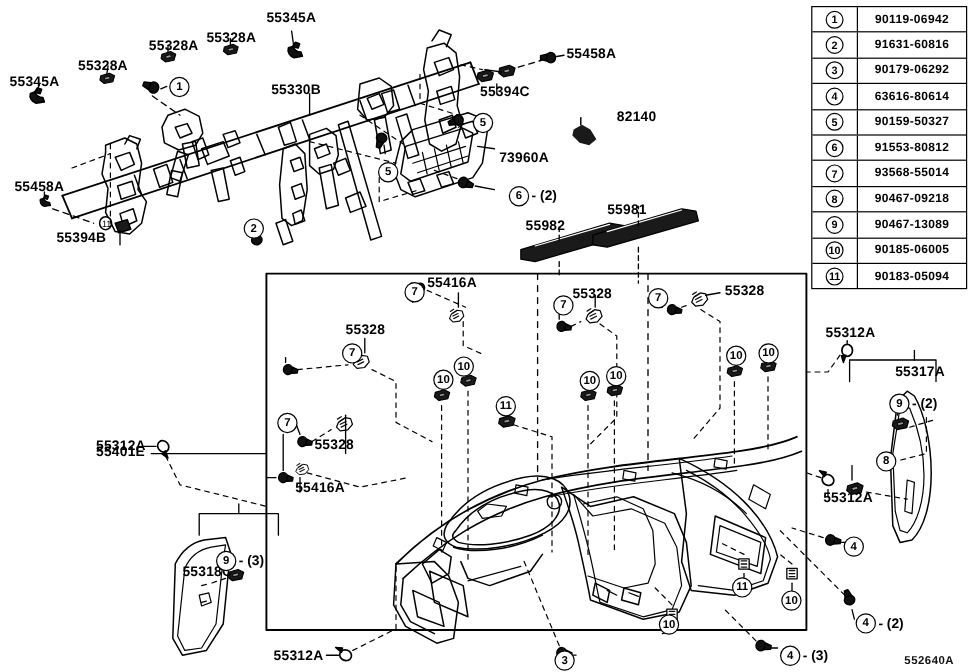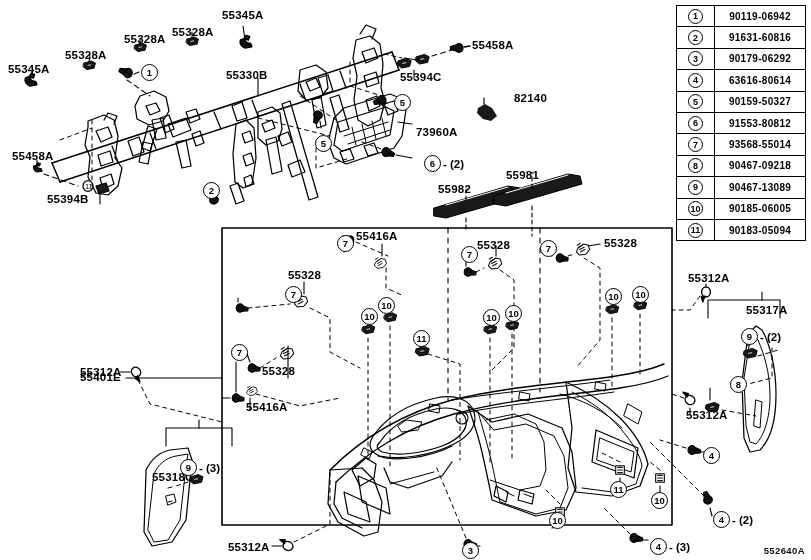--- a/index.html
+++ b/index.html
@@ -2,21 +2,21 @@
 <html><head>
 <meta charset="utf-8">
 <style>
   html,body{margin:0;padding:0;background:#fff;}
   body{width:811px;height:560px;position:relative;overflow:hidden;
        font-family:"Liberation Sans",sans-serif;color:#000;}
   #stage{position:absolute;inset:0;width:811px;height:560px;}
   svg{position:absolute;left:0;top:0;width:811px;height:560px;}
   .lbl{position:absolute;font-weight:bold;font-size:11.5px;letter-spacing:.2px;
        white-space:nowrap;line-height:1;}
-  .diagid{position:absolute;right:6px;bottom:4px;font-size:9.5px;font-weight:bold;
+  .diagid{position:absolute;right:16px;bottom:4px;font-size:9.5px;font-weight:bold;
           letter-spacing:.4px;color:#111;}
   
   #legend{position:absolute;left:676px;top:5px;width:130px;border:1.6px solid #000;
           background:#fff;box-sizing:border-box;}
   #legend .row{display:flex;align-items:center;height:20.4px;border-bottom:1px solid #000;}
   #legend .row:last-child{border-bottom:none;}
   #legend .num{width:38px;display:flex;align-items:center;justify-content:center;
                border-right:1.6px solid #000;height:100%;box-sizing:border-box;}
   #legend .pn{flex:1;text-align:center;font-size:10px;font-weight:bold;letter-spacing:.3px;}
   .circ{display:inline-flex;align-items:center;justify-content:center;

